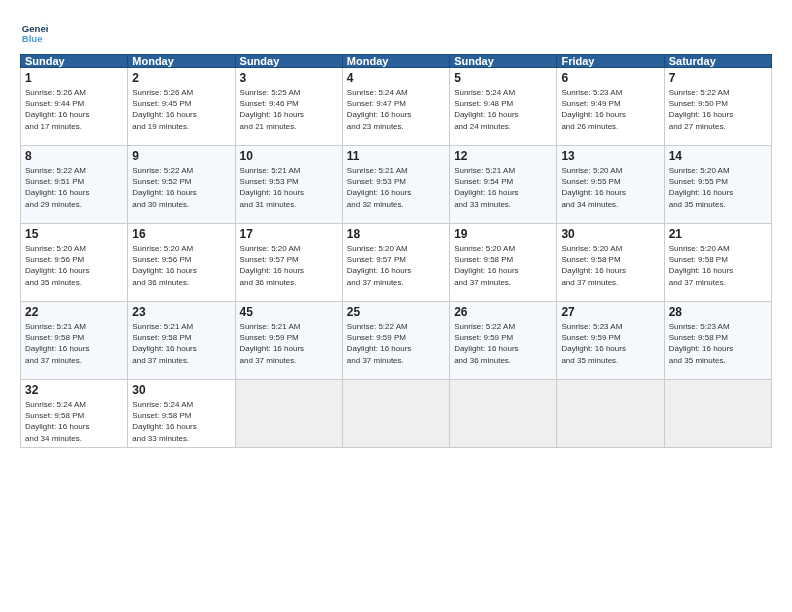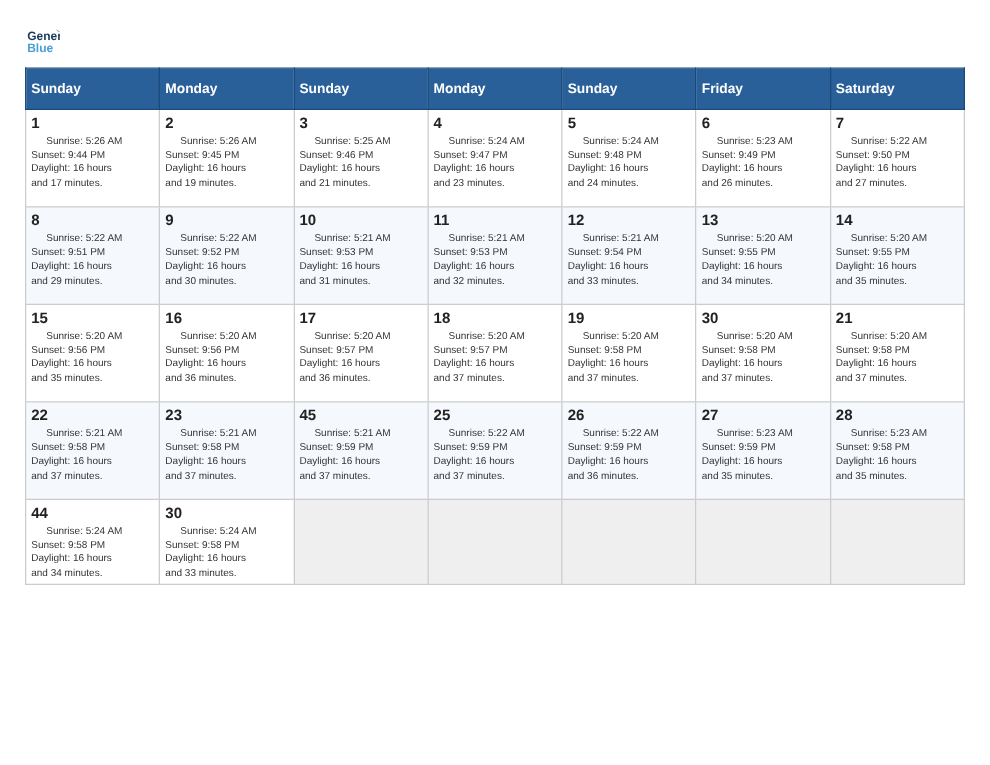--- a/index.html
+++ b/index.html
@@ -46,21 +46,21 @@
     table {
       width: 100%;
       border-collapse: collapse;
       table-layout: fixed;
     }
     thead tr th {
       background: #2a6099;
       color: #fff;
       font-size: 11px;
       font-weight: bold;
-      padding: 10px 4px;
+      padding: 0 4px;
       text-align: left;
       border: 1px solid #1a4a7a;
     }
     tbody tr td {
       vertical-align: top;
       font-size: 8.5px;
       color: #333;
       padding: 3px 4px;
       border: 1px solid #ccc;
       height: 78px;
@@ -73,21 +73,20 @@
       font-size: 12px;
       font-weight: bold;
       color: #222;
       display: block;
       margin-bottom: 2px;
     }
     .day-info {
       font-size: 8px;
       color: #333;
       line-height: 1.4;
-      margin-left: 12px;
     }
     td.empty {
       background: #efefef !important;
     }
     tbody tr:last-child td {
       height: 60px;
     }
   </style>
 </head>
 <body>
@@ -236,21 +235,21 @@
         <span class="day-num">27</span>
         <span class="day-info">Sunrise: 5:23 AM<br>Sunset: 9:59 PM<br>Daylight: 16 hours<br>and 35 minutes.</span>
       </td>
           <td>
         <span class="day-num">28</span>
         <span class="day-info">Sunrise: 5:23 AM<br>Sunset: 9:58 PM<br>Daylight: 16 hours<br>and 35 minutes.</span>
       </td>
         </tr>
         <tr>
           <td>
-        <span class="day-num">44</span>
+        <span class="day-num">32</span>
         <span class="day-info">Sunrise: 5:24 AM<br>Sunset: 9:58 PM<br>Daylight: 16 hours<br>and 34 minutes.</span>
       </td>
           <td>
         <span class="day-num">30</span>
         <span class="day-info">Sunrise: 5:24 AM<br>Sunset: 9:58 PM<br>Daylight: 16 hours<br>and 33 minutes.</span>
       </td>
           <td class="empty"></td>
           <td class="empty"></td>
           <td class="empty"></td>
           <td class="empty"></td>

